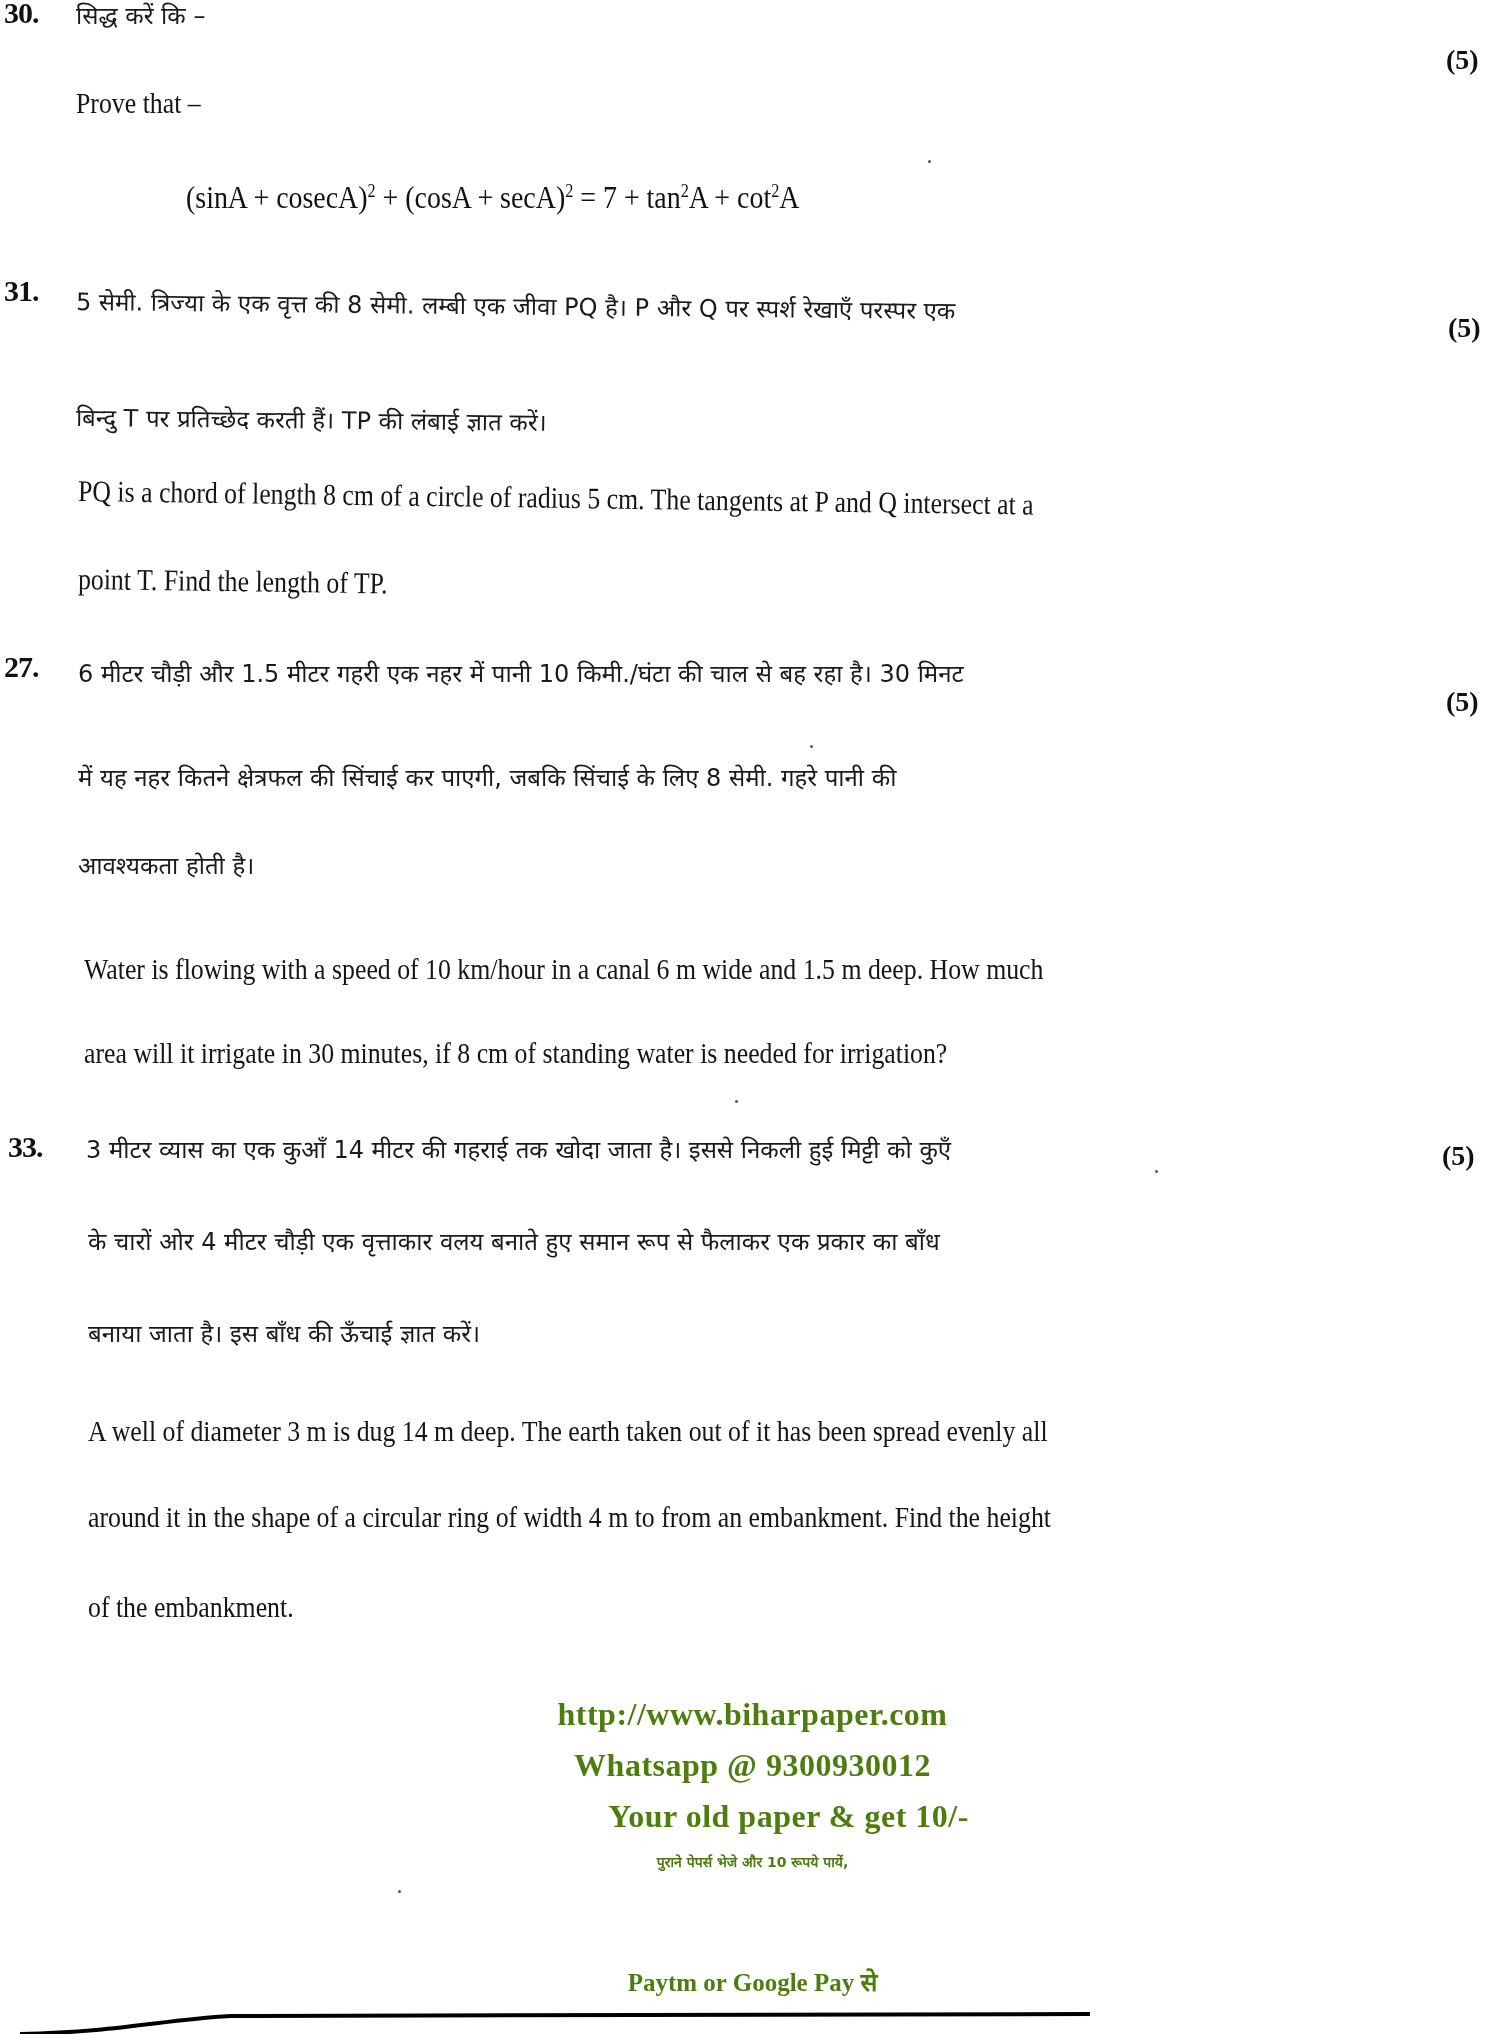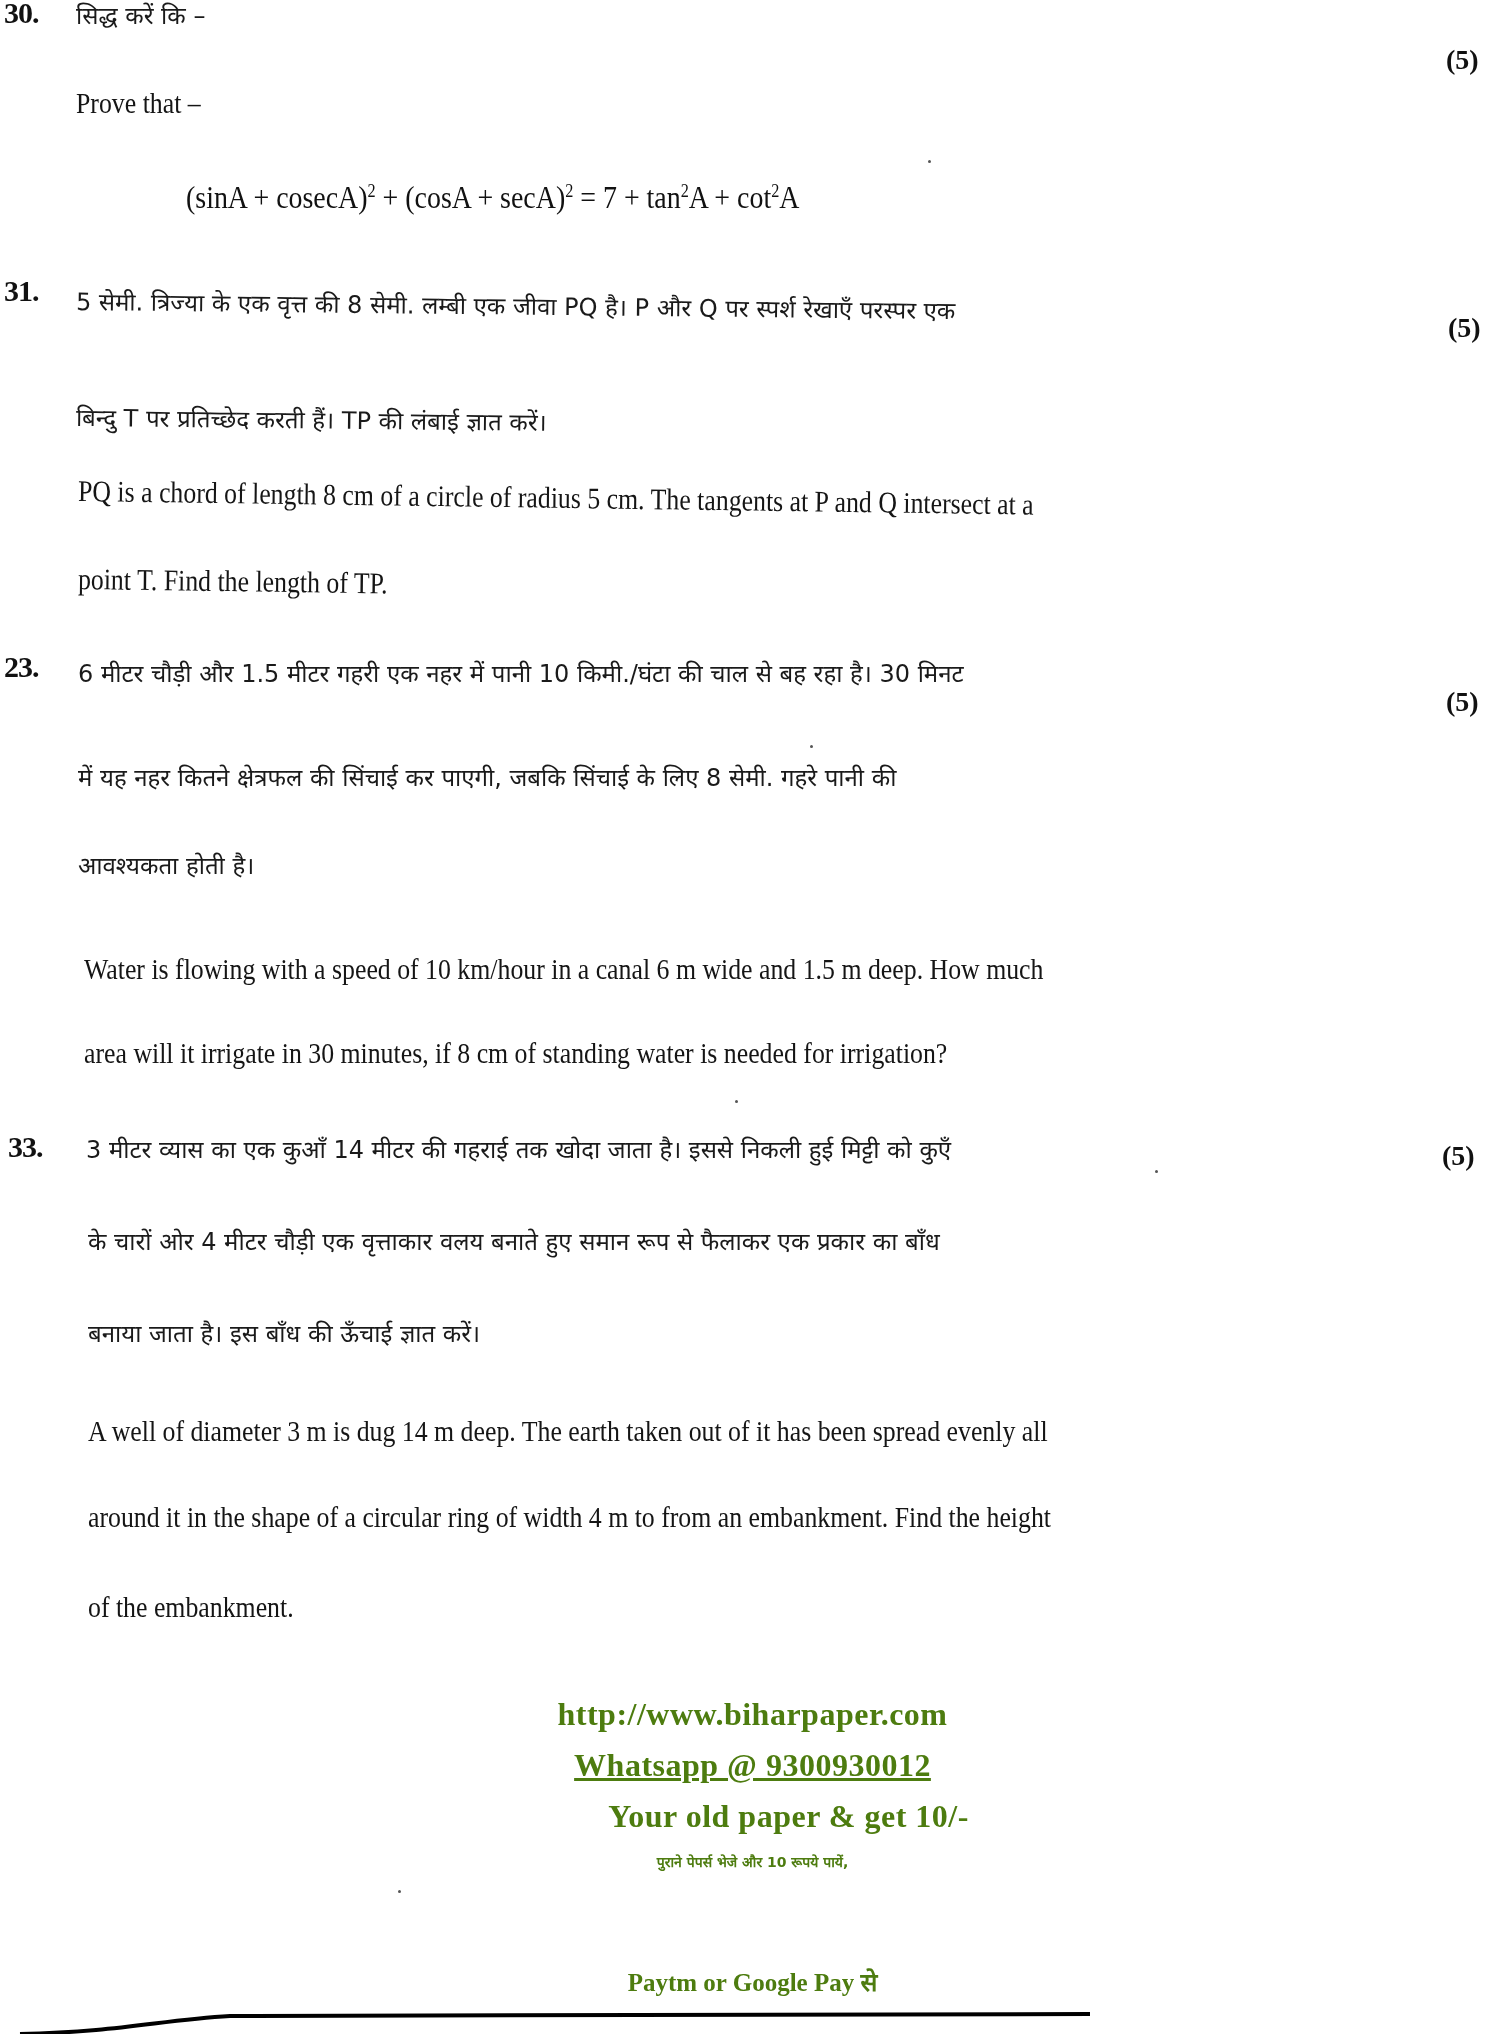--- a/index.html
+++ b/index.html
@@ -74,39 +74,39 @@
   <span>(sinA + cosecA)</span><sup>2</sup><span> + (cosA + secA)</span><sup>2</sup><span> = 7 + tan</span><sup>2</sup><span>A + cot</span><sup>2</sup><span>A</span>
 </div>
 
 <div class="abs qnum" style="left:4px; top:274px;">31.</div>
 <div class="abs hi" style="left:76px; top:284px; transform:rotate(0.6deg); transform-origin:left center;">5 सेमी. त्रिज्या के एक वृत्त की 8 सेमी. लम्बी एक जीवा PQ है। P और Q पर स्पर्श रेखाएँ परस्पर एक</div>
 <div class="abs marks" style="left:1448px; top:312px;">(5)</div>
 <div class="abs hi" style="left:76px; top:400px; transform:rotate(0.6deg); transform-origin:left center;">बिन्दु T पर प्रतिच्छेद करती हैं। TP की लंबाई ज्ञात करें।</div>
 <div class="abs en" style="left:78px; top:474px; transform:scaleX(0.86) rotate(0.7deg);">PQ is a chord of length 8 cm of a circle of radius 5 cm. The tangents at P and Q intersect at a</div>
 <div class="abs en" style="left:78px; top:562px; transform:scaleX(0.86) rotate(0.7deg);">point T. Find the length of TP.</div>
 
-<div class="abs qnum" style="left:4px; top:650px;">23.</div>
+<div class="abs qnum" style="left:4px; top:650px;">27.</div>
 <div class="abs hi" style="left:78px; top:656px;text-align:right;">6 मीटर चौड़ी और 1.5 मीटर गहरी एक नहर में पानी 10 किमी./घंटा की चाल से बह रहा है। 30 मिनट</div>
 <div class="abs marks" style="left:1446px; top:686px;">(5)</div>
 <div class="abs hi" style="left:78px; top:760px;">में यह नहर कितने क्षेत्रफल की सिंचाई कर पाएगी, जबकि सिंचाई के लिए 8 सेमी. गहरे पानी की</div>
 <div class="abs hi" style="left:78px; top:848px;">आवश्यकता होती है।</div>
 <div class="abs en" style="left:84px; top:952px;">Water is flowing with a speed of 10 km/hour in a canal 6 m wide and 1.5 m deep. How much</div>
 <div class="abs en" style="left:84px; top:1036px;">area will it irrigate in 30 minutes, if 8 cm of standing water is needed for irrigation?</div>
 
 <div class="abs qnum" style="left:8px; top:1130px;">33.</div>
 <div class="abs hi" style="left:86px; top:1132px;">3 मीटर व्यास का एक कुआँ 14 मीटर की गहराई तक खोदा जाता है। इससे निकली हुई मिट्टी को कुएँ</div>
 <div class="abs marks" style="left:1442px; top:1140px;">(5)</div>
 <div class="abs hi" style="left:88px; top:1224px;">के चारों ओर 4 मीटर चौड़ी एक वृत्ताकार वलय बनाते हुए समान रूप से फैलाकर एक प्रकार का बाँध</div>
 <div class="abs hi" style="left:88px; top:1316px;">बनाया जाता है। इस बाँध की ऊँचाई ज्ञात करें।</div>
 <div class="abs en" style="left:88px; top:1414px;">A well of diameter 3 m is dug 14 m deep. The earth taken out of it has been spread evenly all</div>
 <div class="abs en" style="left:88px; top:1500px;">around it in the shape of a circular ring of width 4 m to from an embankment. Find the height</div>
 <div class="abs en" style="left:88px; top:1590px;">of the embankment.</div>
 
 <div class="footer f-url" style="top:1696px;">http://www.biharpaper.com</div>
-<div class="footer f-wa" style="top:1747px;text-decoration:underline;">Whatsapp @ 9300930012</div>
+<div class="footer f-wa" style="top:1747px;">Whatsapp @ 9300930012</div>
 <div class="footer f-old" style="top:1798px;margin-left:36px;">Your old paper &amp; get 10/-</div>
 <div class="footer f-hi" style="top:1852px;">पुराने पेपर्स भेजे और 10 रूपये पायें,</div>
 <div class="footer f-pay" style="top:1964px;">Paytm or Google Pay  से</div>
 
 <div class="speck" style="left:928px; top:160px;"></div>
 <div class="speck" style="left:810px; top:745px;"></div>
 <div class="speck" style="left:735px; top:1100px;"></div>
 <div class="speck" style="left:1155px; top:1170px;"></div>
 <div class="speck" style="left:398px; top:1890px;"></div>
 

